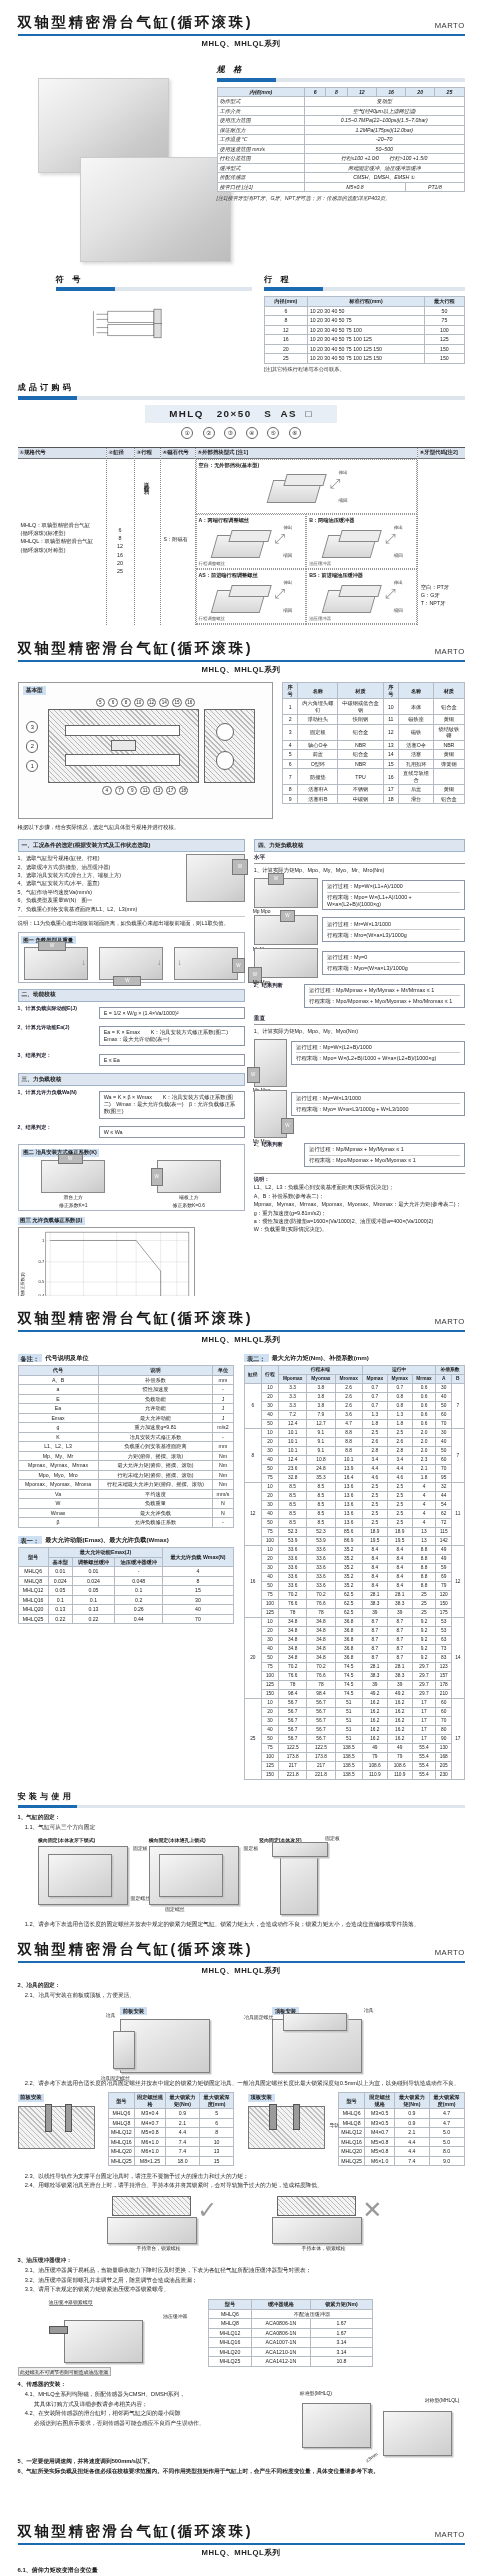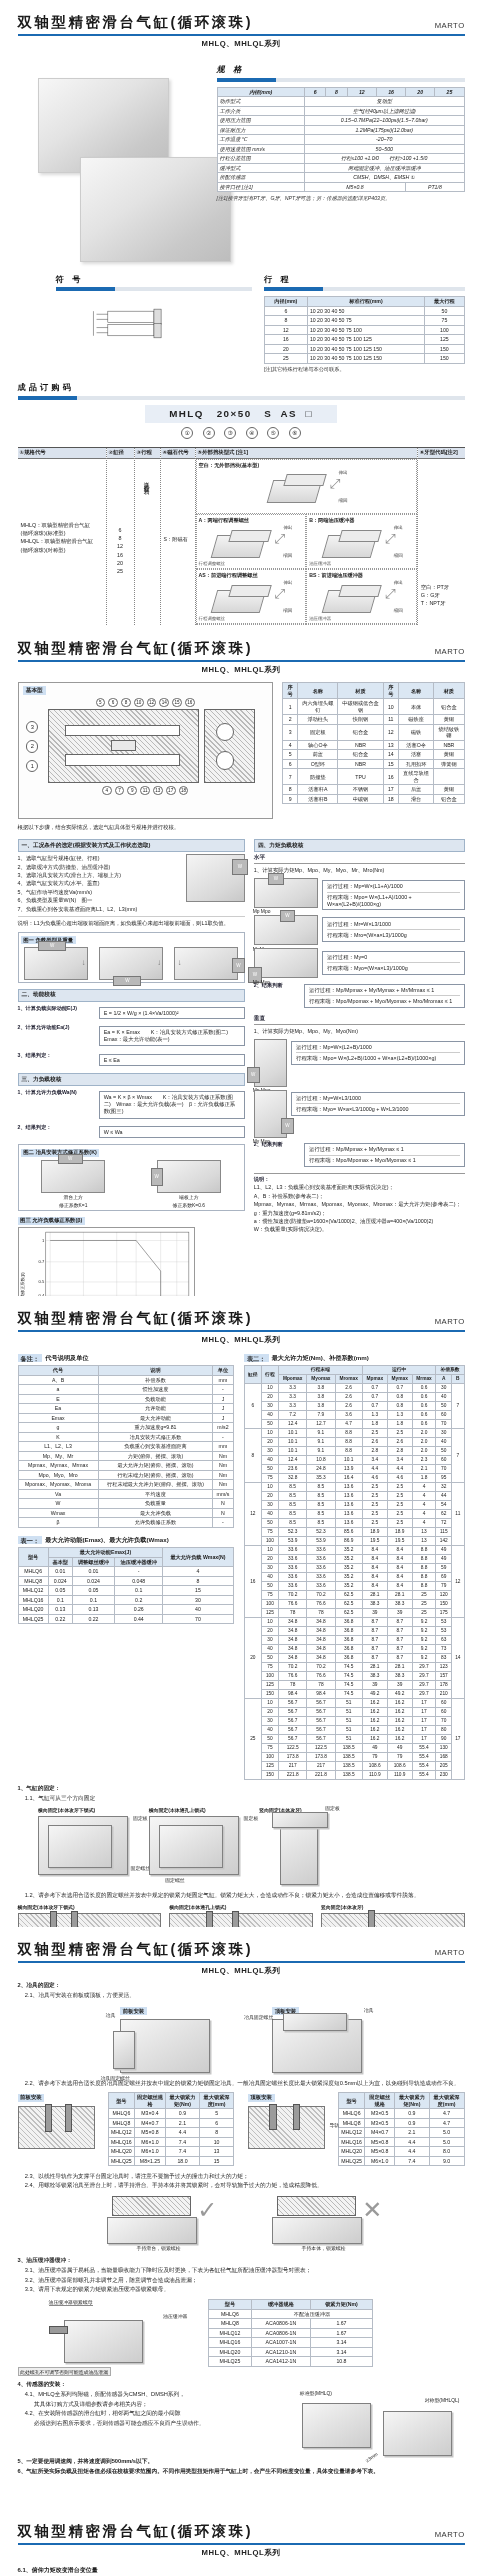--- a/index.html
+++ b/index.html
@@ -1333,20 +1333,24 @@
               <td>110.9</td>
               <td>55.4</td>
               <td>230</td>
             </tr>
           </tbody>
         </table>
     </div>
   </div>
 
   <div style="padding:4.1px 14.4px 0 17.5px;">
+    <div class="sec">
+      <span class="sec-t">安装与使用</span>
+      <div class="sec-bar"></div>
+    </div>
     <div class="bignote" style="font-weight:bold;">1、气缸的固定：</div>
     <div class="bignote" style="margin-left:7.2px;">1.1、气缸可从三个方向固定</div>
 
     <div class="flex" style="gap:20.6px;margin:4.1px 0 5.2px 20.6px;">
       <div>
         <div class="callout" style="font-weight:bold;margin-bottom:3.1px;">横向固定(本体攻牙下锁式)</div>
         <div class="iso" style="width:88px;height:57px;">
           <div class="iso" style="position:absolute;left:9.3px;top:7.2px;width:62px;height:41px;"></div>
           <span class="callout" style="position:absolute;right:-20.6px;top:-2.1px;">固定板</span>
           <span class="callout" style="position:absolute;right:-23px;bottom:3.1px;">固定螺丝</span>

